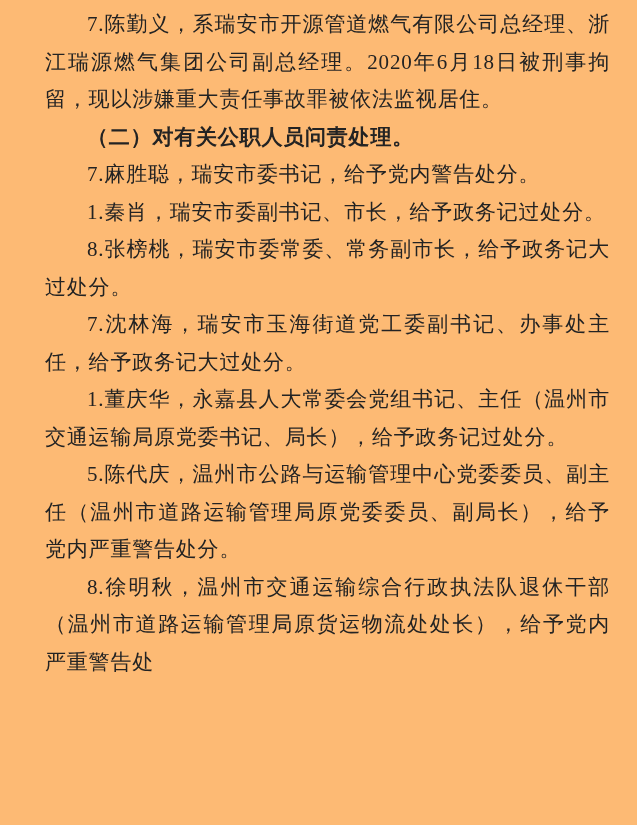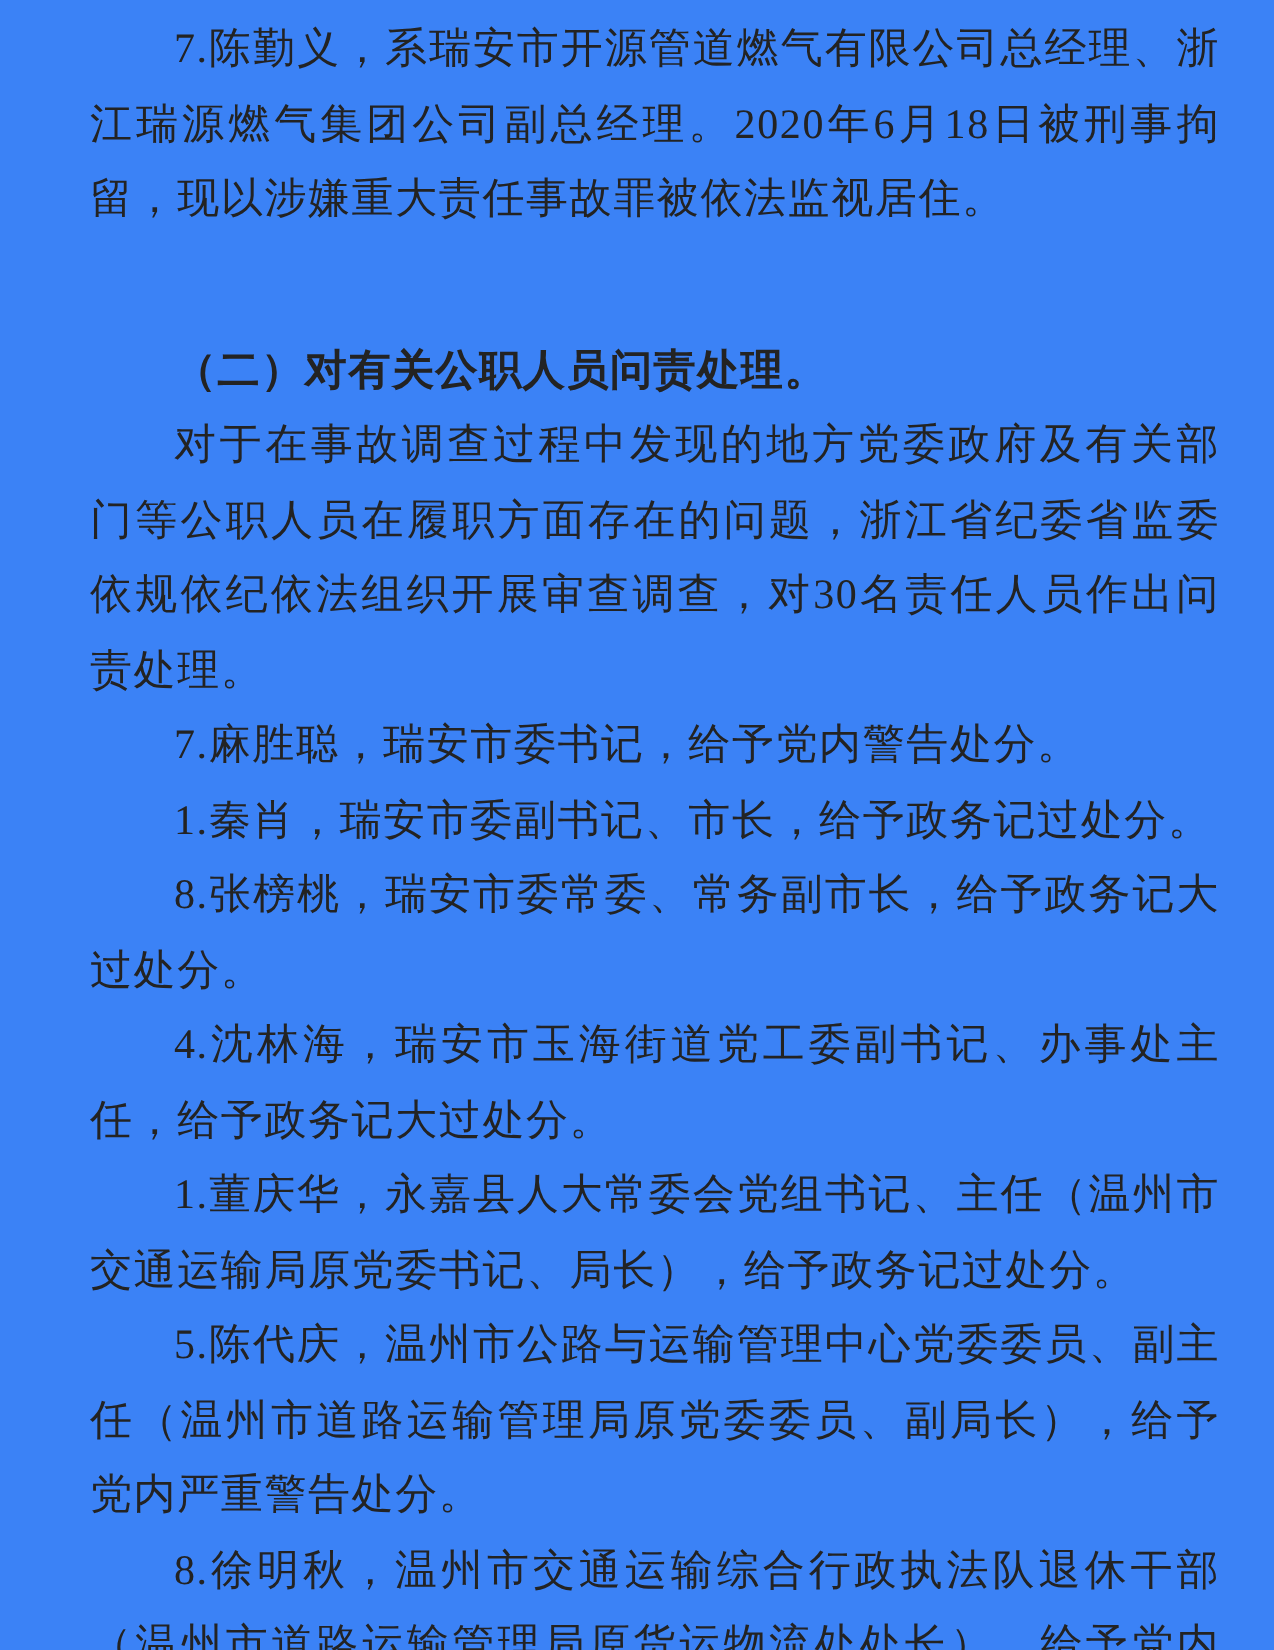--- a/index.html
+++ b/index.html
@@ -10,46 +10,44 @@
       width: 637px;
       height: 825px;
       overflow: hidden;
       background: #fdfdfd;
     }
     .page {
       box-sizing: border-box;
       width: 637px;
       height: 825px;
       padding: 6px 27px 0 45px;
-      background: #3b82f6;
+      background: #fdba74;
       font-family: "Liberation Serif", "DejaVu Serif", serif;
       font-size: 21px;
       line-height: 37.5px;
       color: #232323;
     }
     .para {
       margin: 0;
       text-indent: 2em;
       text-align: justify;
       text-justify: inter-character;
       letter-spacing: 0.8px;
       word-break: break-all;
     }
     .heading {
       font-weight: bold;
-      margin-top: 48px;
     }
   </style>
 </head>
 <body>
 
 <div class="page">
   <p class="para">7.陈勤义，系瑞安市开源管道燃气有限公司总经理、浙江瑞源燃气集团公司副总经理。2020年6月18日被刑事拘留，现以涉嫌重大责任事故罪被依法监视居住。</p>
   <p class="para heading">（二）对有关公职人员问责处理。</p>
-  <p class="para">对于在事故调查过程中发现的地方党委政府及有关部门等公职人员在履职方面存在的问题，浙江省纪委省监委依规依纪依法组织开展审查调查，对30名责任人员作出问责处理。</p>
   <p class="para">7.麻胜聪，瑞安市委书记，给予党内警告处分。</p>
   <p class="para">1.秦肖，瑞安市委副书记、市长，给予政务记过处分。</p>
   <p class="para">8.张榜桃，瑞安市委常委、常务副市长，给予政务记大过处分。</p>
-  <p class="para">4.沈林海，瑞安市玉海街道党工委副书记、办事处主任，给予政务记大过处分。</p>
+  <p class="para">7.沈林海，瑞安市玉海街道党工委副书记、办事处主任，给予政务记大过处分。</p>
   <p class="para">1.董庆华，永嘉县人大常委会党组书记、主任（温州市交通运输局原党委书记、局长），给予政务记过处分。</p>
   <p class="para">5.陈代庆，温州市公路与运输管理中心党委委员、副主任（温州市道路运输管理局原党委委员、副局长），给予党内严重警告处分。</p>
   <p class="para">8.徐明秋，温州市交通运输综合行政执法队退休干部（温州市道路运输管理局原货运物流处处长），给予党内严重警告处</p>
 </div>
 
 </body></html>

